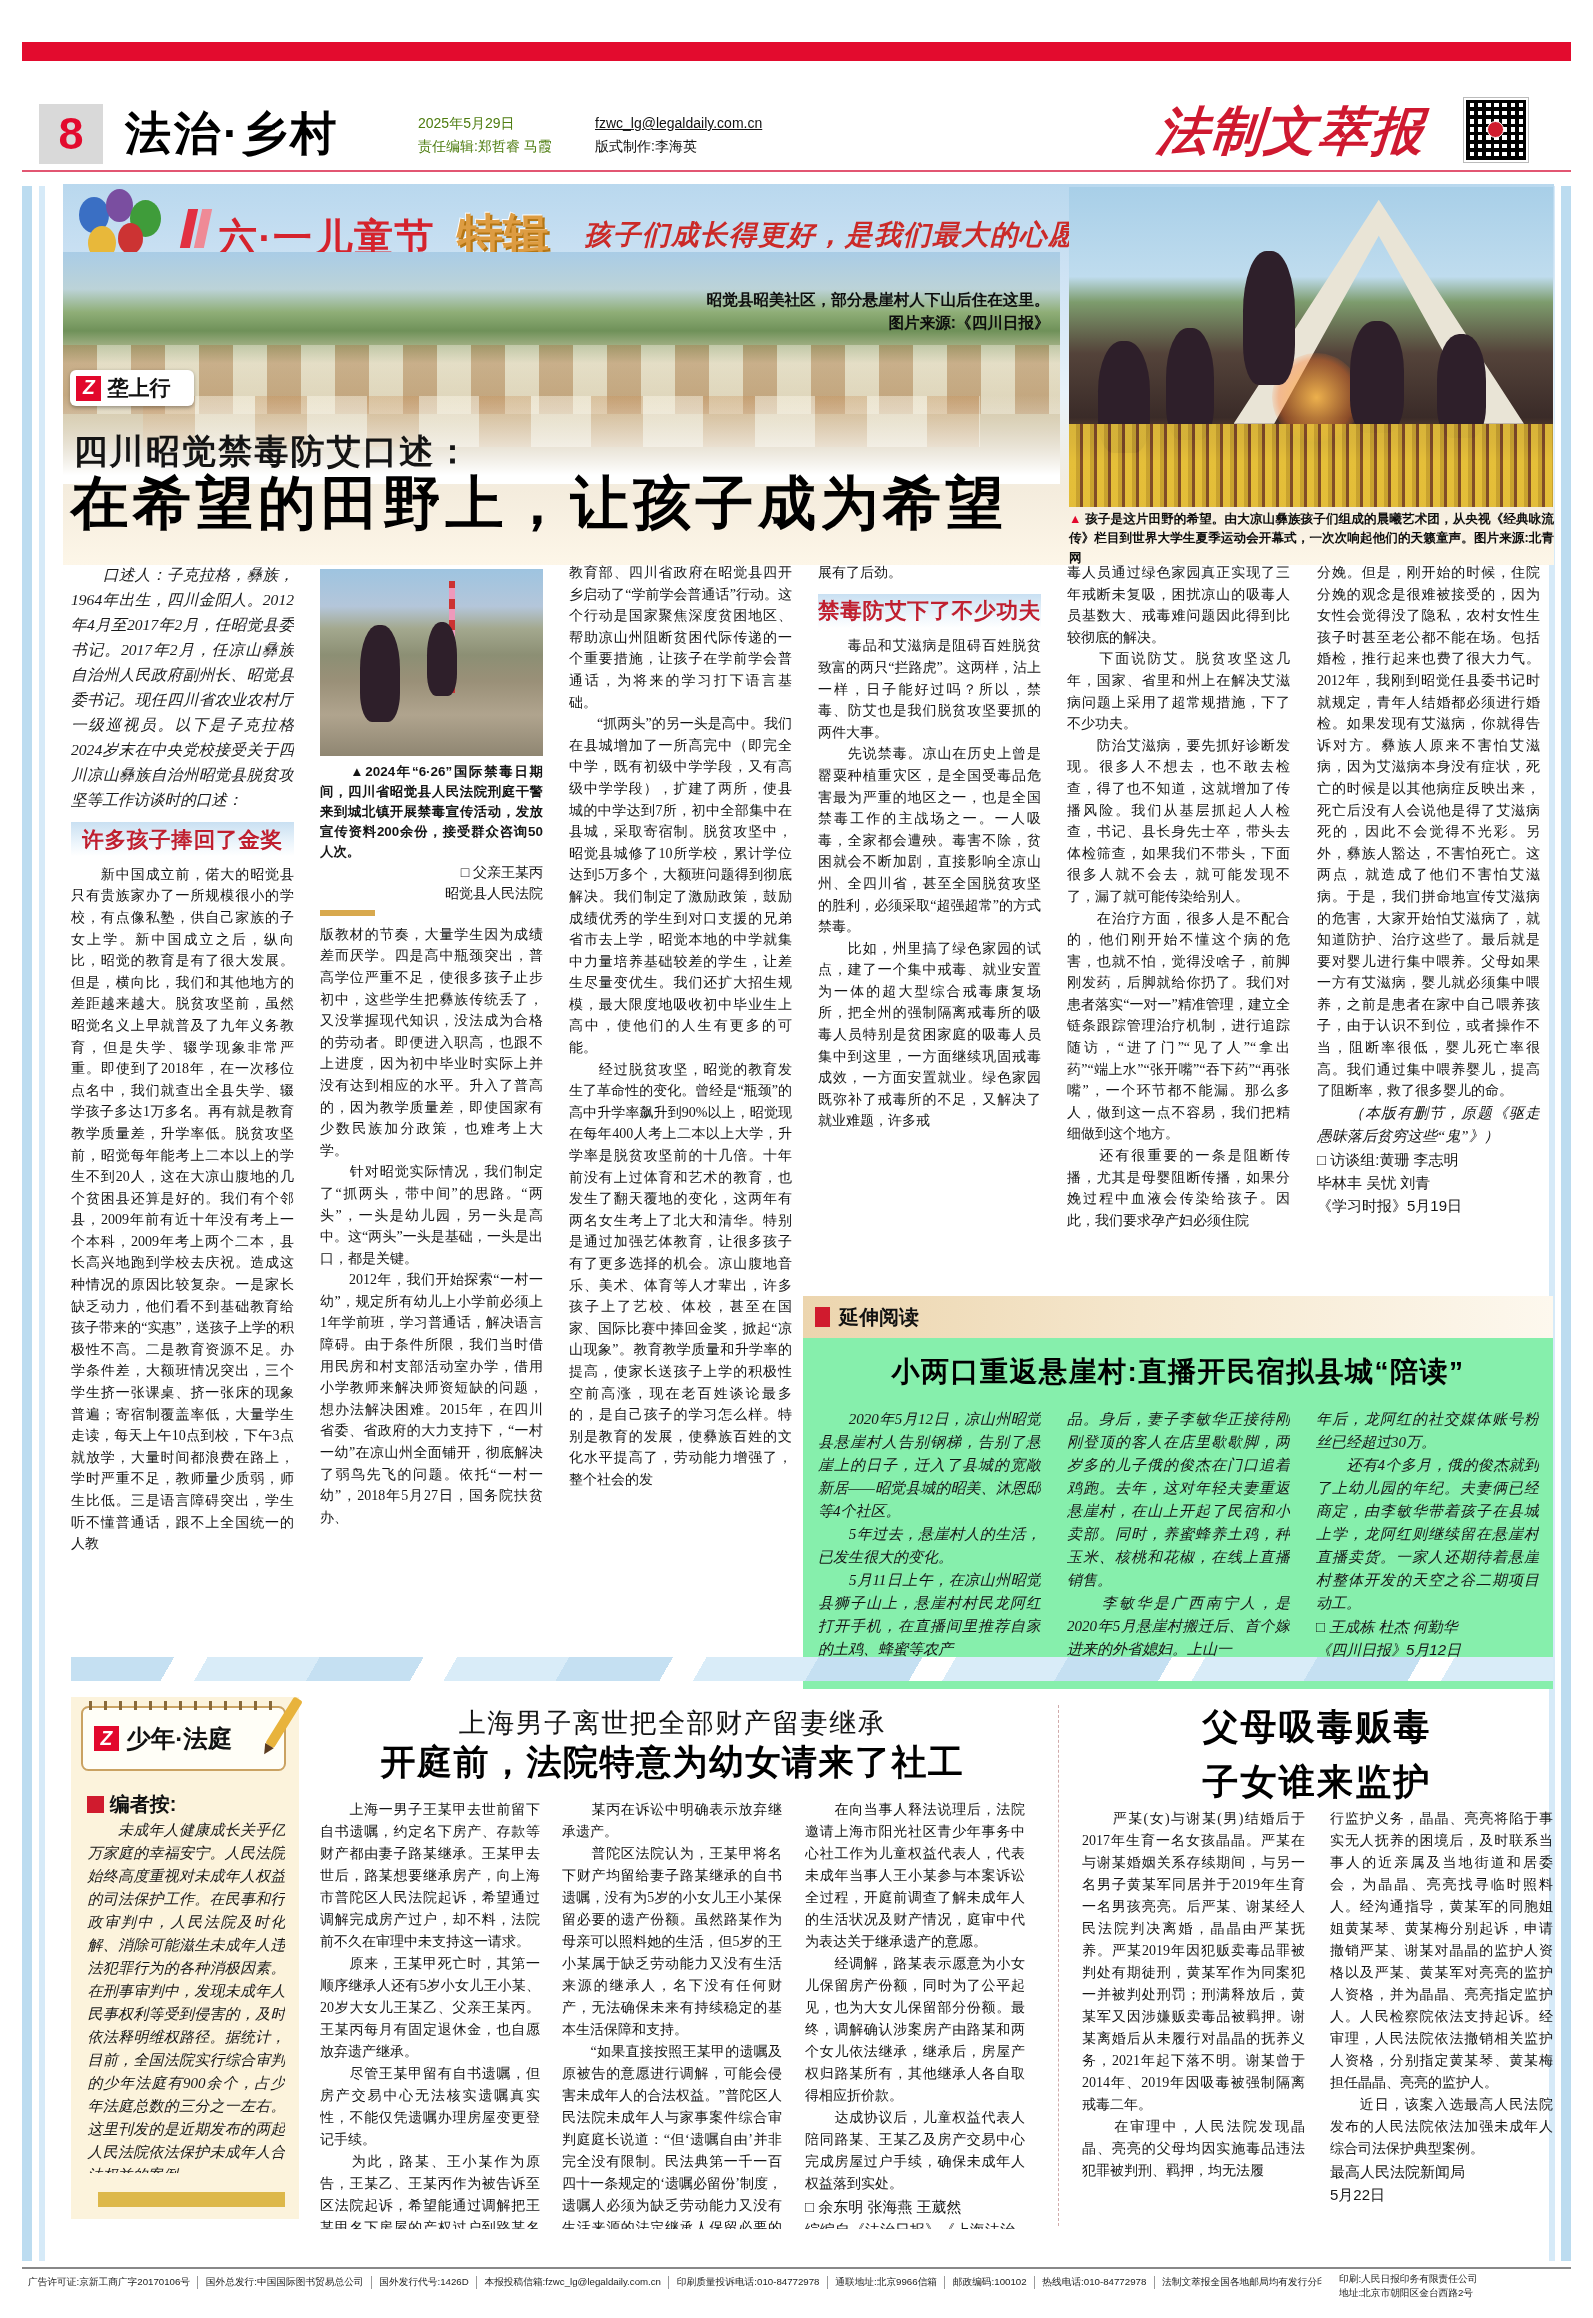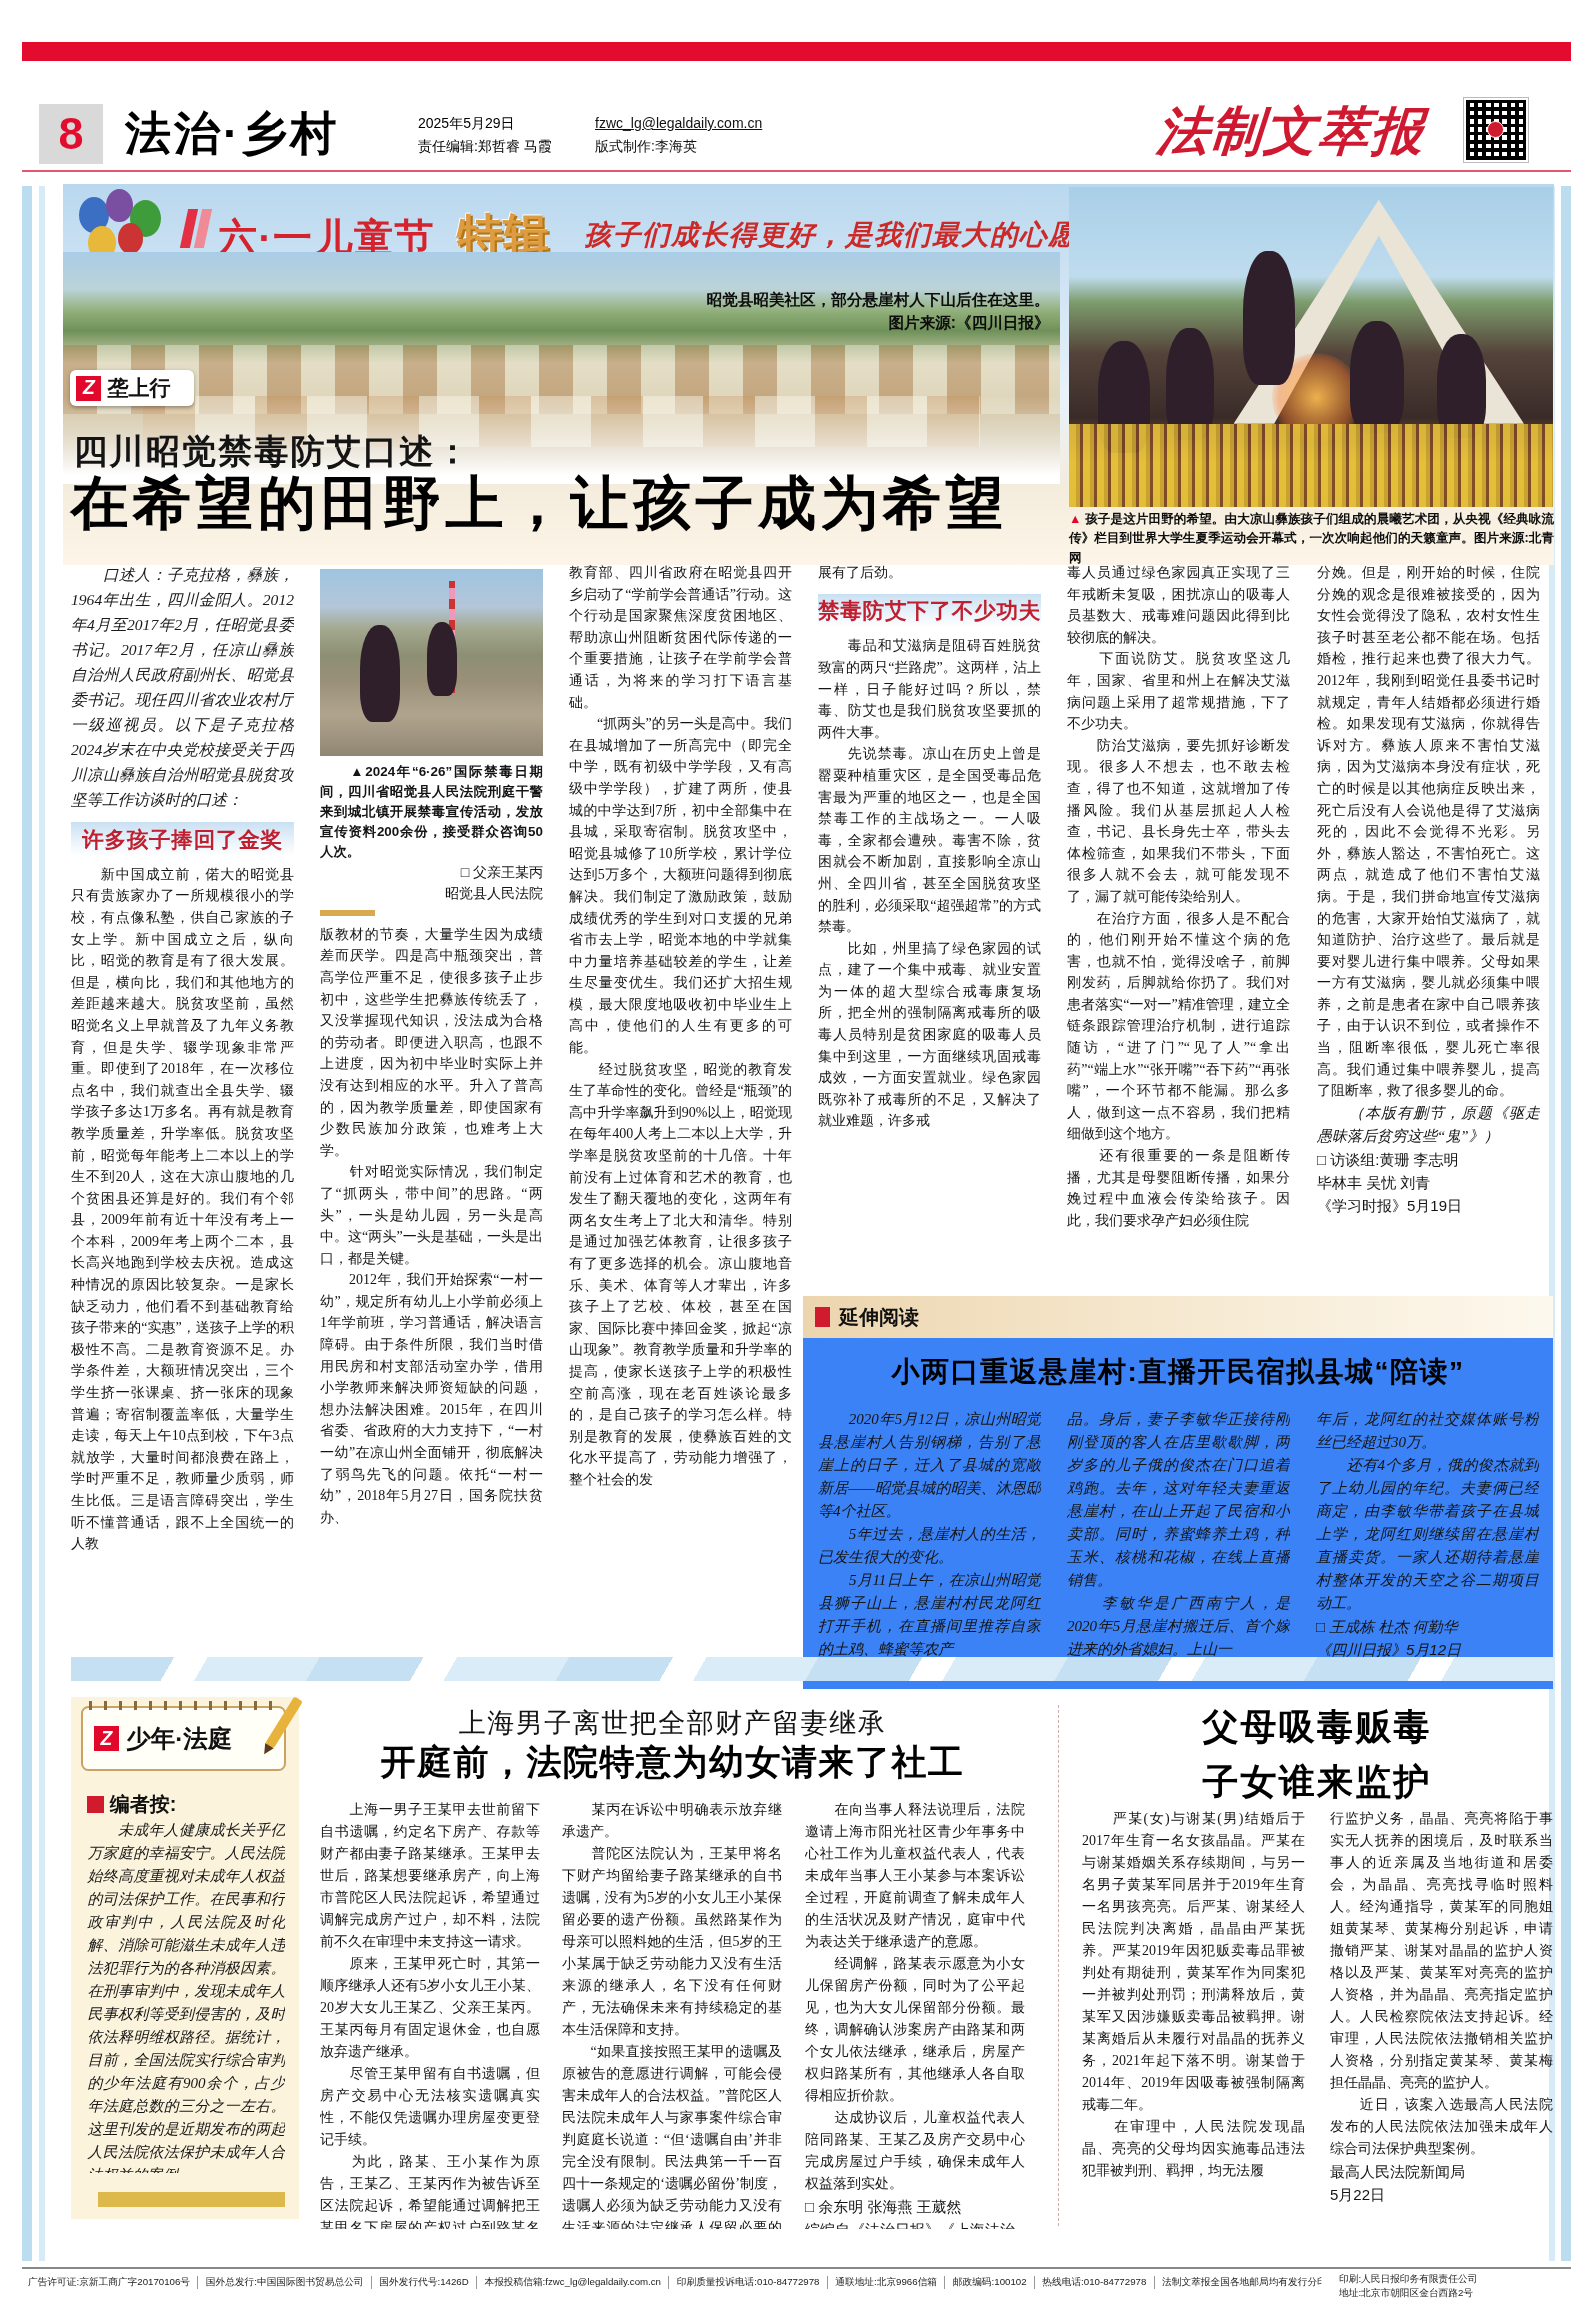--- a/index.html
+++ b/index.html
@@ -7,21 +7,21 @@
         font-family:"Liberation Serif","DejaVu Serif",serif;color:#111;}
   .abs{position:absolute;}
   
   .topbar{left:22px;top:42px;width:1549px;height:19.3px;background:#e30b2e;}
   .mast-rule{left:22px;top:170px;width:1549px;height:2.2px;background:#e25672;}
   .pagenum-box{left:39px;top:104px;width:64px;height:60px;background:#d9d9d9;
                display:flex;align-items:center;justify-content:center;}
   .pagenum{font-family:"Liberation Sans",sans-serif;font-size:45px;font-weight:900;color:#e30b2e;}
   .section-title{left:125px;top:103px;font-family:"Liberation Sans",sans-serif;
                  font-size:46px;font-weight:900;letter-spacing:3px;color:#000;}
-  .pub-meta{left:418px;top:112px;font-family:"Liberation Sans",sans-serif;font-size:14px;line-height:23px;color:#000000;}
+  .pub-meta{left:418px;top:112px;font-family:"Liberation Sans",sans-serif;font-size:14px;line-height:23px;color:#4d7c0f;}
   .pub-meta2{left:595px;top:112px;font-family:"Liberation Sans",sans-serif;font-size:14px;line-height:23px;color:#111;}
   .email{text-decoration:underline;color:#111;cursor:pointer;}
   .paper-name{left:1157px;top:97px;width:298px;font-size:52px;font-weight:900;color:#cf1930;
               font-style:italic;letter-spacing:1.5px;transform:skewX(-4deg);}
   .qr{left:1464px;top:98px;width:60px;height:60px;background:
       repeating-linear-gradient(0deg,#000 0 3.7px,transparent 3.7px 8.2px),
       repeating-linear-gradient(90deg,#000 0 3.7px,#fff 3.7px 8.2px);border:2.2px solid #fff;outline:0.7px solid #bbb;}
   .qr-dot{position:absolute;left:21px;top:21px;width:15px;height:15px;border-radius:50%;background:#d01b2e;border:1.5px solid #fff;}
   
   .banner{left:63px;top:184px;width:1491px;height:381px;
@@ -76,21 +76,21 @@
       background:linear-gradient(180deg,#9ec4e0 0%,#b4c6da 20%,#a3a88e 32%,#8c8f74 46%,#9a9078 60%,#b0a48e 78%,#8f8672 100%);}
   .cp-pole{position:absolute;left:58%;top:6%;width:6px;height:60%;background:repeating-linear-gradient(0deg,#c33 0 10.4px,#e9b 10.4px 21px);}
   .fig1{position:absolute;left:18%;top:30%;width:40px;height:97px;}
   .fig2{position:absolute;left:48%;top:28%;width:30px;height:74px;}
   .photo-caption{font-family:"Liberation Sans",sans-serif;font-size:13.4px;font-weight:700;line-height:20px;text-align:justify;margin-top:6px;}
   .photo-byline{font-family:"Liberation Sans",sans-serif;font-size:14px;line-height:21px;text-align:right;}
   .gold-rule{width:55px;height:6px;background:#d8a94e;margin:6px 0 7.4px 0;}
   .closing{font-size:15px;line-height:23px;font-style:italic;}
   .byline{font-family:"Liberation Sans",sans-serif;font-size:15px;line-height:23px;text-align:left;}
   
-  .ext-box{left:803px;top:1296px;width:750px;height:393px;background:#3b82f6;}
+  .ext-box{left:803px;top:1296px;width:750px;height:393px;background:#86efac;}
   .ext-band{position:absolute;left:0;top:0;width:100%;height:42px;
       background:linear-gradient(90deg,#ecd5ae 0%,#f5e7cd 45%,#fdf8ee 100%);display:flex;align-items:center;gap:9px;padding-left:12px;box-sizing:border-box;}
   .red-sq{width:15px;height:19.3px;background:#d01b2e;}
   .ext-label{font-family:"Liberation Sans",sans-serif;font-size:20px;font-weight:800;color:#111;}
   .ext-title{position:absolute;left:0;top:57px;width:100%;text-align:center;
       font-family:"Liberation Sans",sans-serif;font-size:28px;font-weight:900;color:#000;letter-spacing:1.5px;}
   .ext-col{position:absolute;top:112px;width:223px;height:268px;overflow:hidden;
       font-size:15px;line-height:23px;text-align:justify;font-style:italic;color:#141414;}
   
   .divider-band{left:71px;top:1657px;width:1482px;height:24px;

